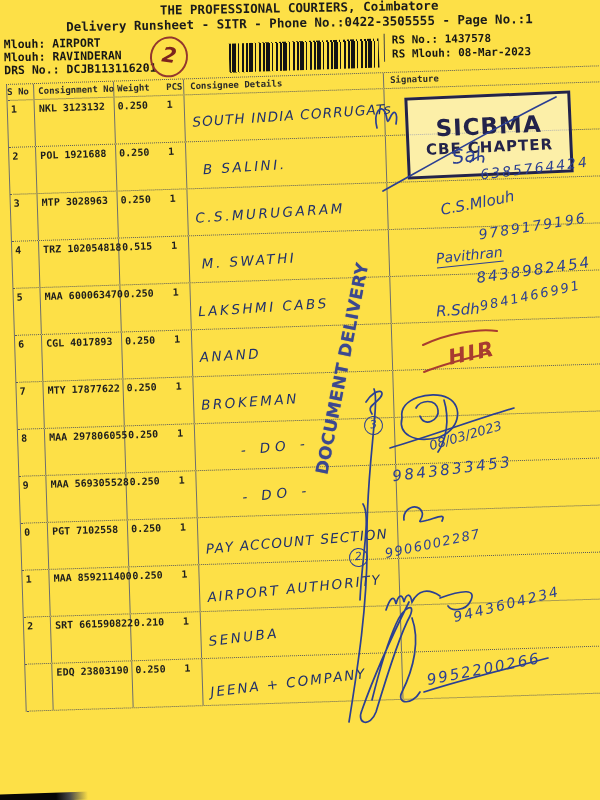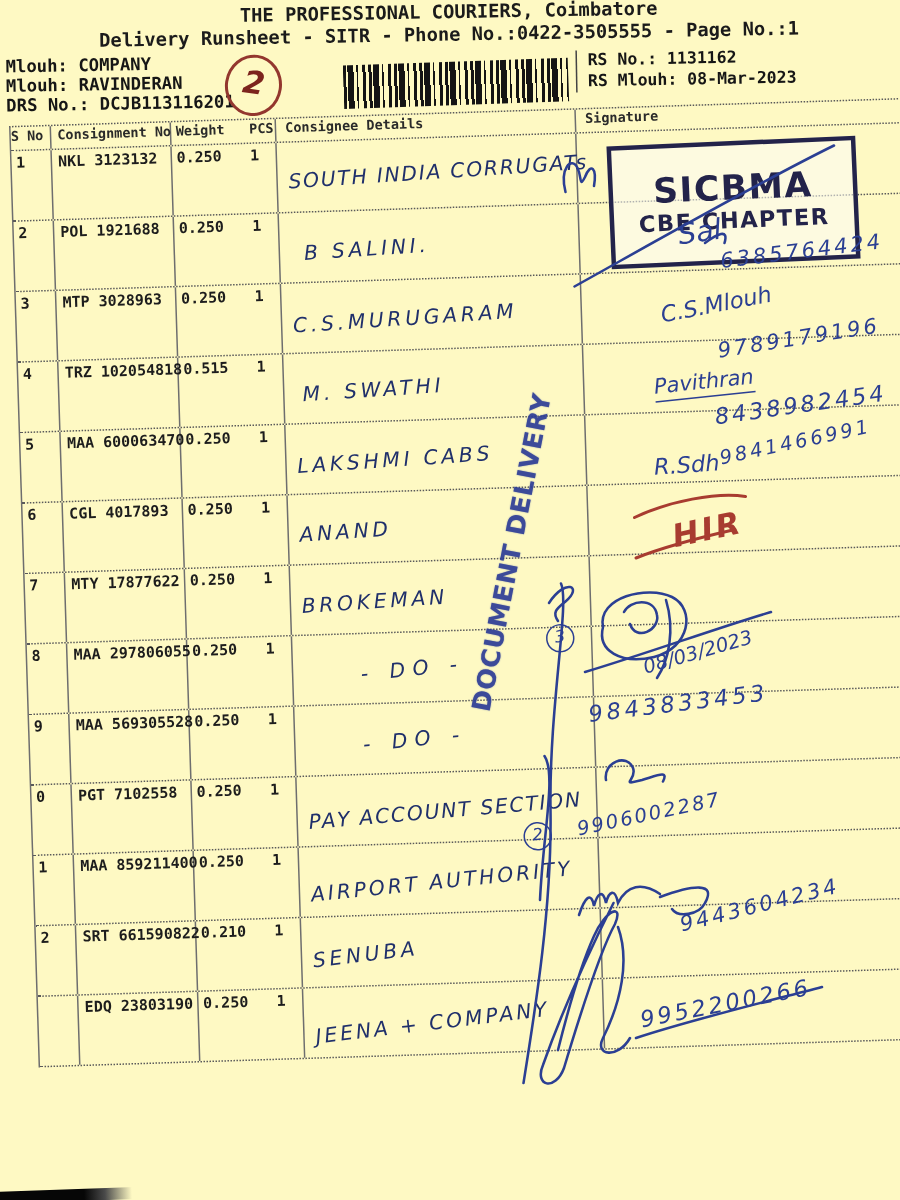--- a/index.html
+++ b/index.html
@@ -1,18 +1,18 @@
 <!DOCTYPE html>
 <html><head>
 <meta charset="utf-8">
 <style>
   html,body{margin:0;padding:0;}
   #page{
     position:relative;width:600px;height:800px;overflow:hidden;
-    background:#fef9c3;
+    background:#fde047;
     font-family:"DejaVu Sans Mono",monospace;color:#222;
   }
   
   #doc-header{position:absolute;left:0;top:0;width:600px;height:84px;transform:rotate(-1deg);transform-origin:20px 60px;}
   .center-line{position:absolute;left:0;width:600px;text-align:center;font-weight:bold;font-size:12.5px;white-space:nowrap;color:#1b1b1b;}
   #company-line{top:5px;}
   #subtitle-line{top:20px;}
   .meta-line{position:absolute;left:4px;font-size:11.5px;font-weight:bold;white-space:nowrap;color:#161616;}
   #route-line{top:37px;}
   #staff-line{top:50px;}
@@ -114,36 +114,36 @@
 </head>
 <body>
 
 <div id="page">
 
   <div id="doc-header">
     <div id="company-line" class="center-line">THE PROFESSIONAL COURIERS, Coimbatore</div>
     <div id="subtitle-line" class="center-line">Delivery Runsheet - SITR - Phone No.:0422-3505555 - Page No.:1</div>
     <div id="route-line" class="meta-line">
       <span>Mlouh:</span>
-      <span>COMPANY</span>
+      <span>AIRPORT</span>
     </div>
     <div id="staff-line" class="meta-line">
       <span>Mlouh:</span>
       <span>RAVINDERAN</span>
     </div>
     <div id="drs-line" class="meta-line">
       <span>DRS No.:</span>
       <span>DCJB113116201</span>
     </div>
     <div id="red-circle-mark">2</div>
     <div id="barcode"></div>
     <div id="rs-block">
       <div>
         <span>RS No.:</span>
-        <span>1131162</span>
+        <span>1437578</span>
       </div>
       <div>
         <span>RS Mlouh:</span>
         <span>08-Mar-2023</span>
       </div>
     </div>
   </div>
 
   <div id="runsheet-table">
     <div id="col-head" class="trow">

